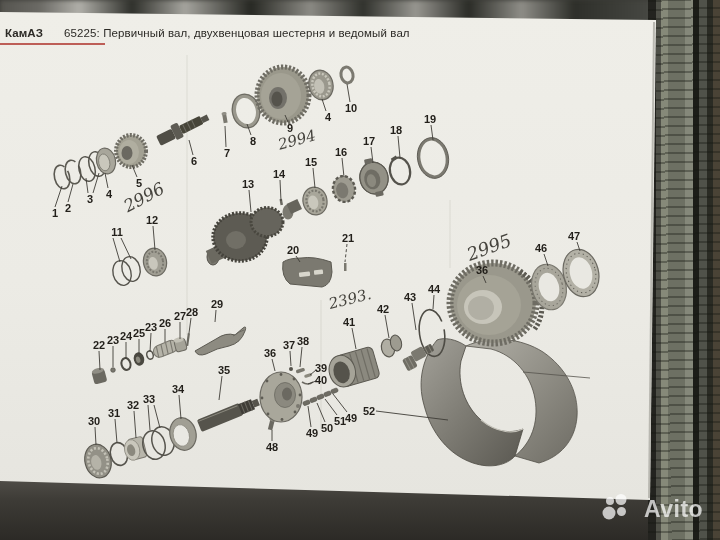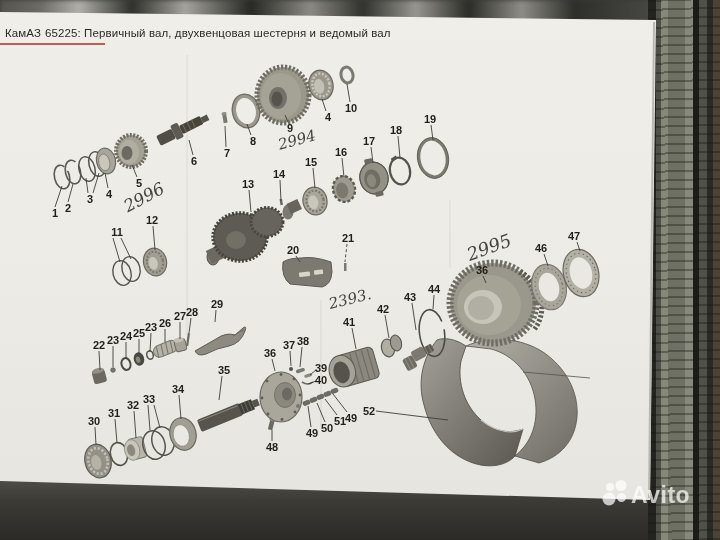--- a/index.html
+++ b/index.html
@@ -16,26 +16,26 @@
   .bg-right{position:absolute;left:648px;top:0;width:72px;height:540px;
     background:
       repeating-linear-gradient(178deg,rgba(20,22,16,.35) 0 2px,rgba(0,0,0,0) 2px 9px),
       linear-gradient(90deg,#23231f 0 8px,#4f5048 8px 13px,#868979 13px 20px,
         #6d7063 20px 37px,#82857767 37px,#85887a 37px 45px,#1c1d18 45px 51px,
         #50524a 51px 59px,#2a2b24 59px 65px,#4a4336 65px 72px);}
   
   #diagram-svg{position:absolute;left:0;top:0;z-index:2;}
   .title-line{position:absolute;left:5px;top:27px;z-index:3;font-size:11.5px;
     color:#2c2a26;letter-spacing:.1px;white-space:nowrap;}
-  .title-brand{font-weight:400;margin-right:4px;}
+  .title-brand{font-weight:700;margin-right:21px;}
   .red-underline{position:absolute;left:0;top:43px;width:105px;height:2px;
     z-index:3;opacity:.8;}
   
-  .watermark{position:absolute;left:601px;top:480px;z-index:4;display:flex;
-    align-items:center;gap:0;}
+  .watermark{position:absolute;left:601px;top:494px;z-index:4;display:flex;
+    align-items:center;gap:13px;}
   .wm-text{font-weight:700;font-size:23px;color:rgba(255,255,255,0.72);
     letter-spacing:.5px;}
   
   text.part-num{font:700 11px "Liberation Sans",sans-serif;fill:#221f1a;
     text-anchor:middle;dominant-baseline:central;}
   text.handwriting{font-family:"DejaVu Serif",serif;font-style:italic;
     fill:#45433d;text-anchor:middle;dominant-baseline:central;}
   line.leader{stroke:#3e3c37;stroke-width:0.9;}
 </style>
 </head>

